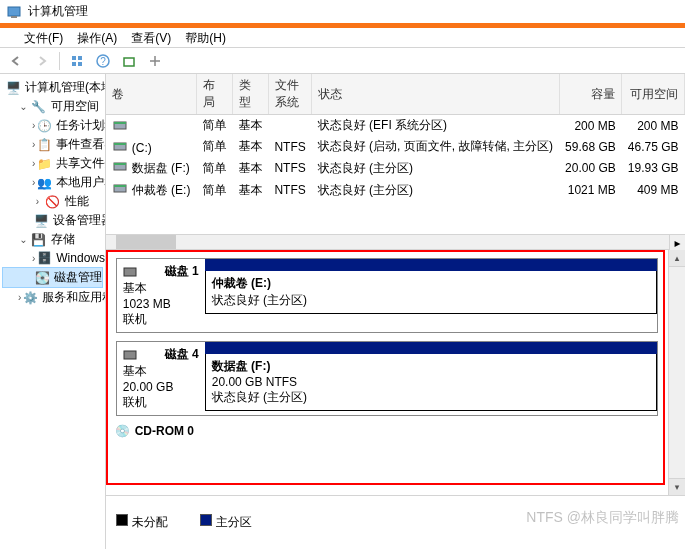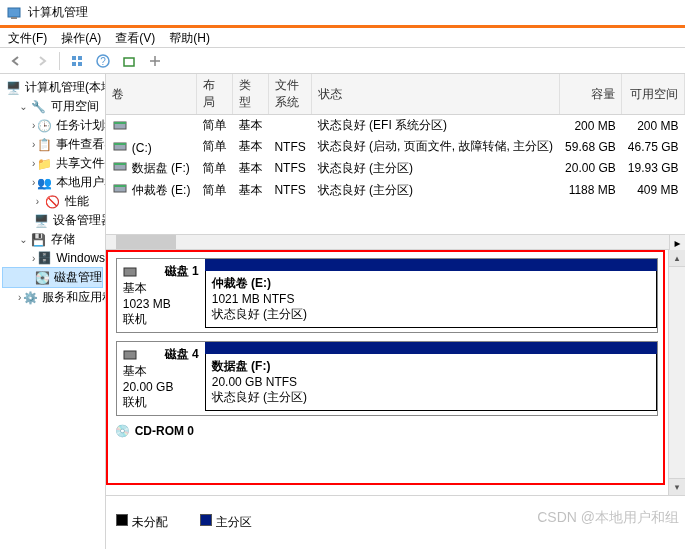--- a/index.html
+++ b/index.html
@@ -1,19 +1,19 @@
 <!DOCTYPE html>
 <html><head>
   <meta charset="utf-8">
   <style>
     * { box-sizing: border-box; margin: 0; padding: 0; }
     body { font-family: "Microsoft YaHei", "Segoe UI", sans-serif; font-size: 12px; background: #fff; color: #000; width: 685px; height: 549px; overflow: hidden; position: relative; }
-    .titlebar { height: 28px; display: flex; align-items: center; padding: 0 6px; border-bottom: 3px solid #f97316; }
+    .titlebar { height: 28px; display: flex; align-items: center; padding: 0 6px; border-bottom: 5px solid #f97316; }
     .titlebar .icon { width: 16px; height: 16px; margin-right: 6px; }
-    .menu { height: 20px; display: flex; gap: 14px; padding: 2px 8px; border-bottom: 1px solid #d4d4d4; font-size: 12px; }
+    .menu { height: 20px; display: flex; gap: 14px; padding: 2px 24px; border-bottom: 1px solid #d4d4d4; font-size: 12px; }
     .menu span { cursor: default; }
     .toolbar { height: 26px; display: flex; align-items: center; gap: 2px; padding: 2px 4px; border-bottom: 1px solid #d4d4d4; }
     .tbtn { width: 24px; height: 22px; display: flex; align-items: center; justify-content: center; border: 1px solid transparent; }
     .tsep { width: 1px; height: 18px; background: #d4d4d4; margin: 0 3px; }
     .body { display: flex; height: calc(100% - 74px); }
     .tree { width: 158px; border-right: 1px solid #d4d4d4; padding: 4px 2px; overflow: hidden; }
     .tree-item { display: flex; align-items: center; padding: 1px 2px; white-space: nowrap; cursor: default; }
     .tree-item .exp { width: 11px; text-align: center; color: #555; font-size: 10px; margin-right: 2px; }
     .tree-item .ico { width: 16px; height: 16px; margin-right: 4px; display: flex; align-items: center; justify-content: center; font-size: 12px; }
     .tl1 { padding-left: 4px; }
@@ -232,21 +232,21 @@
               <td><span class="vol-ico">
                   <svg width="14" height="12">
                     <rect x="1" y="3" width="12" height="7" fill="#9da9b8" stroke="#555"></rect>
                     <rect x="1" y="3" width="12" height="2" fill="#4a6"></rect>
                   </svg>
                 </span>仲裁卷 (E:)</td>
               <td>简单</td>
               <td>基本</td>
               <td>NTFS</td>
               <td>状态良好 (主分区)</td>
-              <td class="num">1188 MB</td>
+              <td class="num">1021 MB</td>
               <td class="num">409 MB</td>
             </tr>
           </tbody>
       </table>
     </div>
     <div class="hbar">
       <div class="hbar-thumb"></div>
       <div class="scroll-arrow">▸</div>
     </div>
 
@@ -265,21 +265,20 @@
                   <span>磁盘 1</span>
                 </div>
                 <div>基本</div>
                 <div>1023 MB</div>
                 <div>联机</div>
               </div>
               <div class="disk-part">
                 <div class="part-hdr"></div>
                 <div class="part-body">
                   <div><strong>仲裁卷  (E:)</strong></div>
-                  <div>1021 MB NTFS</div>
                   <div>状态良好 (主分区)</div>
                 </div>
               </div>
             </div>
             <div class="disk-row">
               <div class="disk-info">
                 <div class="disk-title">
                   <span>
                     <svg width="14" height="12">
                       <rect x="1" y="2" width="12" height="8" fill="#888" stroke="#333"></rect>
@@ -312,13 +311,13 @@
       </div>
     </div>
 
     <div class="legend">
       <span><span class="leg-sw b1"></span><span>未分配</span></span>
       <span><span class="leg-sw b2"></span><span>主分区</span></span>
     </div>
   </div>
 </div>
 
-<div class="watermark">CSDN @本地用户和组</div>
+<div class="watermark">NTFS @林良同学叫胖腾</div>
 
 </body></html>

